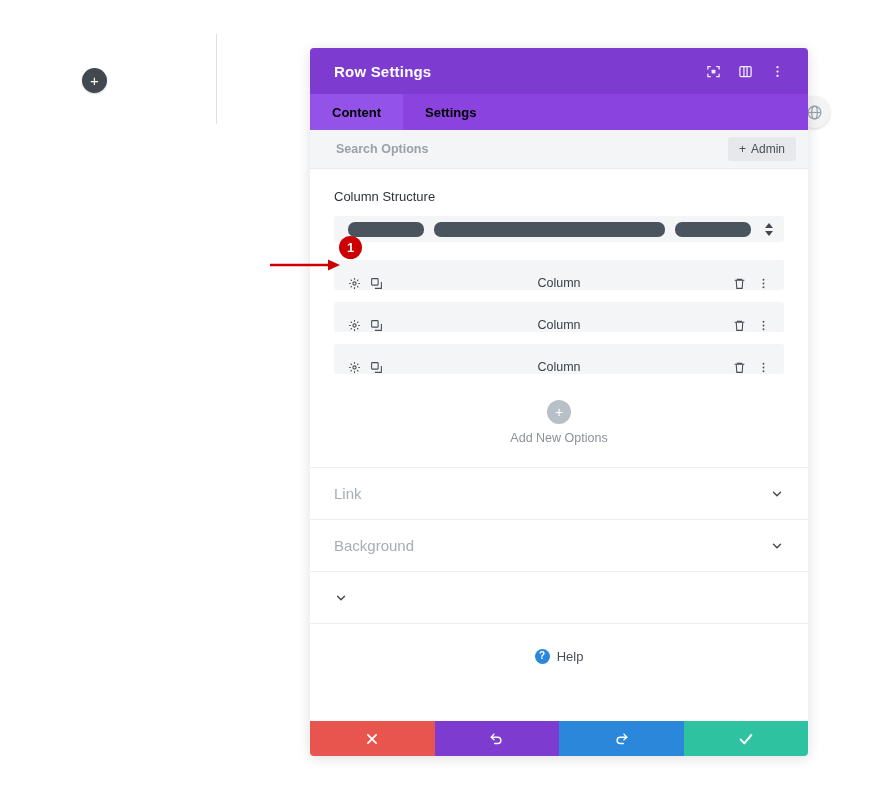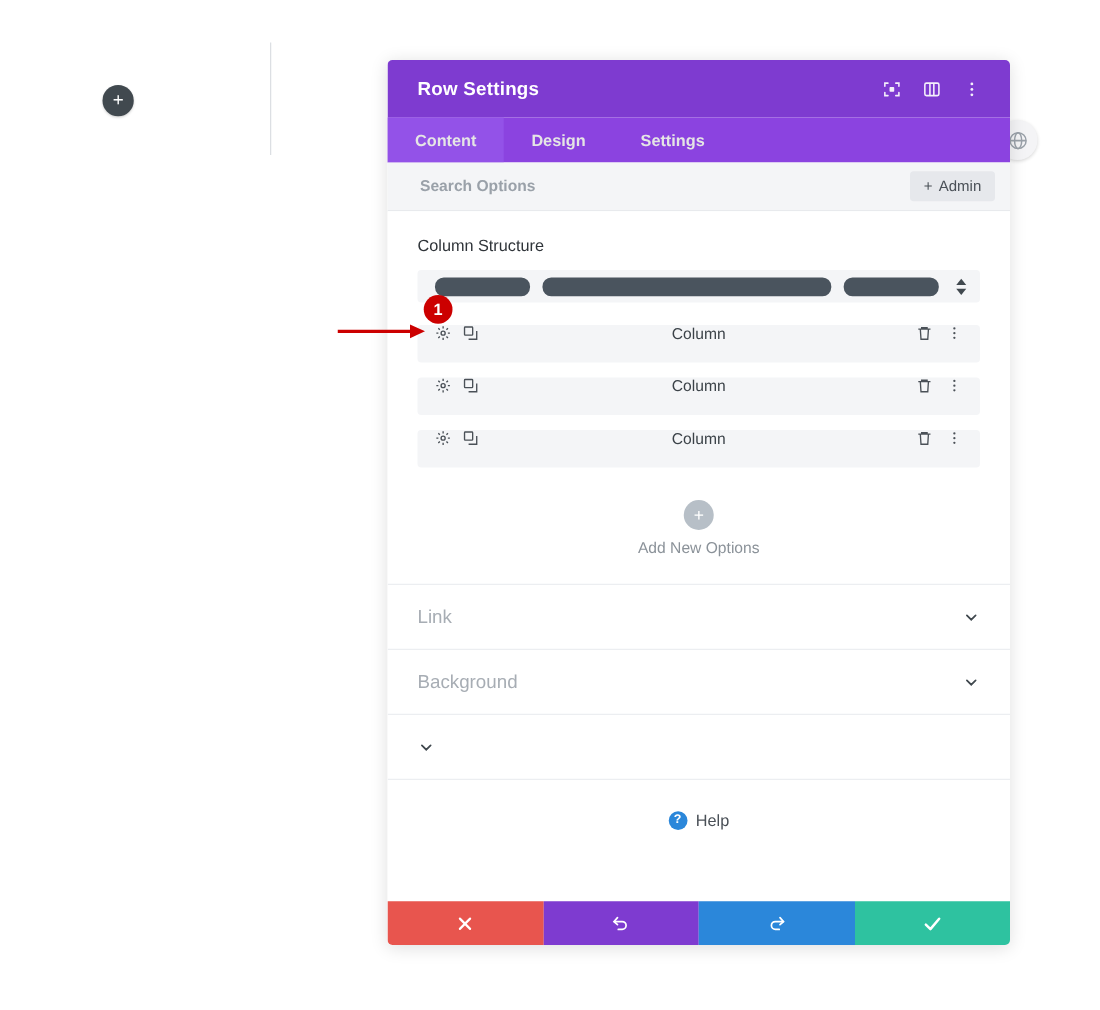--- a/index.html
+++ b/index.html
@@ -111,21 +111,21 @@
     height: 36px;
     background: #8b43e0;
     display: flex;
     align-items: stretch;
     flex: none;
   }
   .tab {
     padding: 0 22px;
     display: flex;
     align-items: center;
-    color: #e5e5e5;
+    color: #000000;
     font-size: 13px;
     font-weight: bold;
     cursor: pointer;
     white-space: nowrap;
   }
   .tab.active {
     background: #9352e8;
   }
 
   
@@ -220,21 +220,21 @@
 
   
   #column-list {
     padding: 0 24px;
   }
   .column-row {
     height: 30px;
     background: #f4f5f7;
     border-radius: 3px;
     display: flex;
-    align-items: flex-start;
+    align-items: flex-end;
     padding: 0 14px 0 14px;
     margin-bottom: 12px;
     position: relative;
   }
   .column-row-left {
     display: flex;
     align-items: center;
     gap: 9px;
   }
   .column-row-label {
@@ -423,21 +423,20 @@
         <svg width="15" height="15" viewBox="0 0 24 24" fill="#ffffff">
           <circle cx="12" cy="5" r="1.8"></circle>
           <circle cx="12" cy="12" r="1.8"></circle>
           <circle cx="12" cy="19" r="1.8"></circle>
         </svg>
       </div>
     </div>
 
     <div id="modal-tabs">
       <div class="tab active">Content</div>
-      <div class="tab">Design</div>
       <div class="tab">Settings</div>
     </div>
 
     <div id="search-bar">
       <input id="search-input" type="text" placeholder="Search Options" style="">
       <div id="filter-button">
         <span>+</span>
         <span>Admin</span>
       </div>
     </div>

